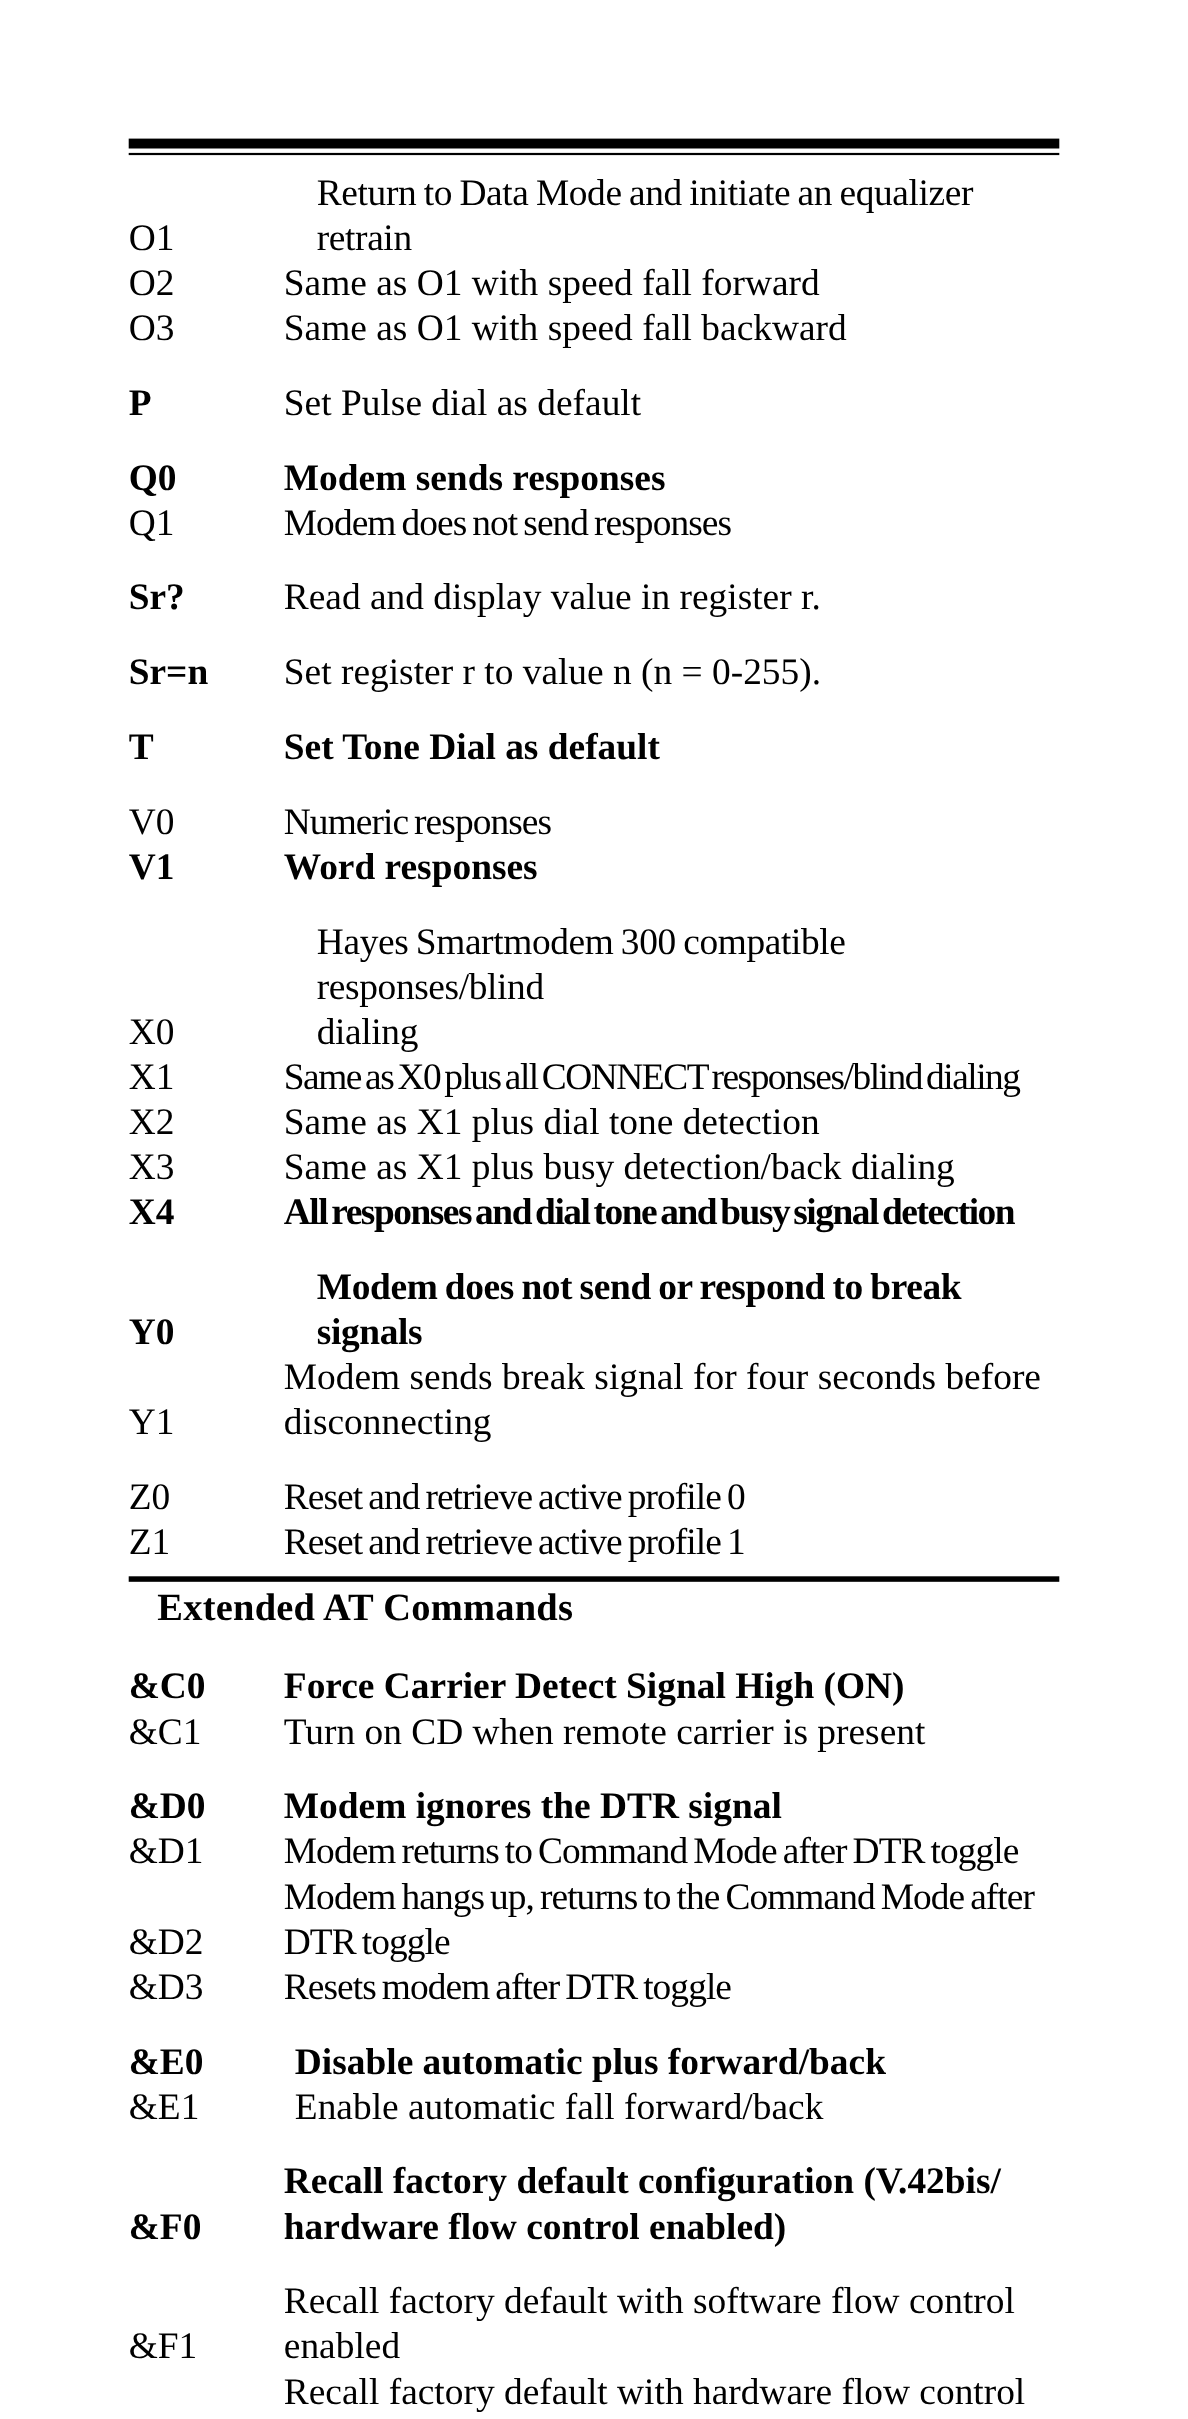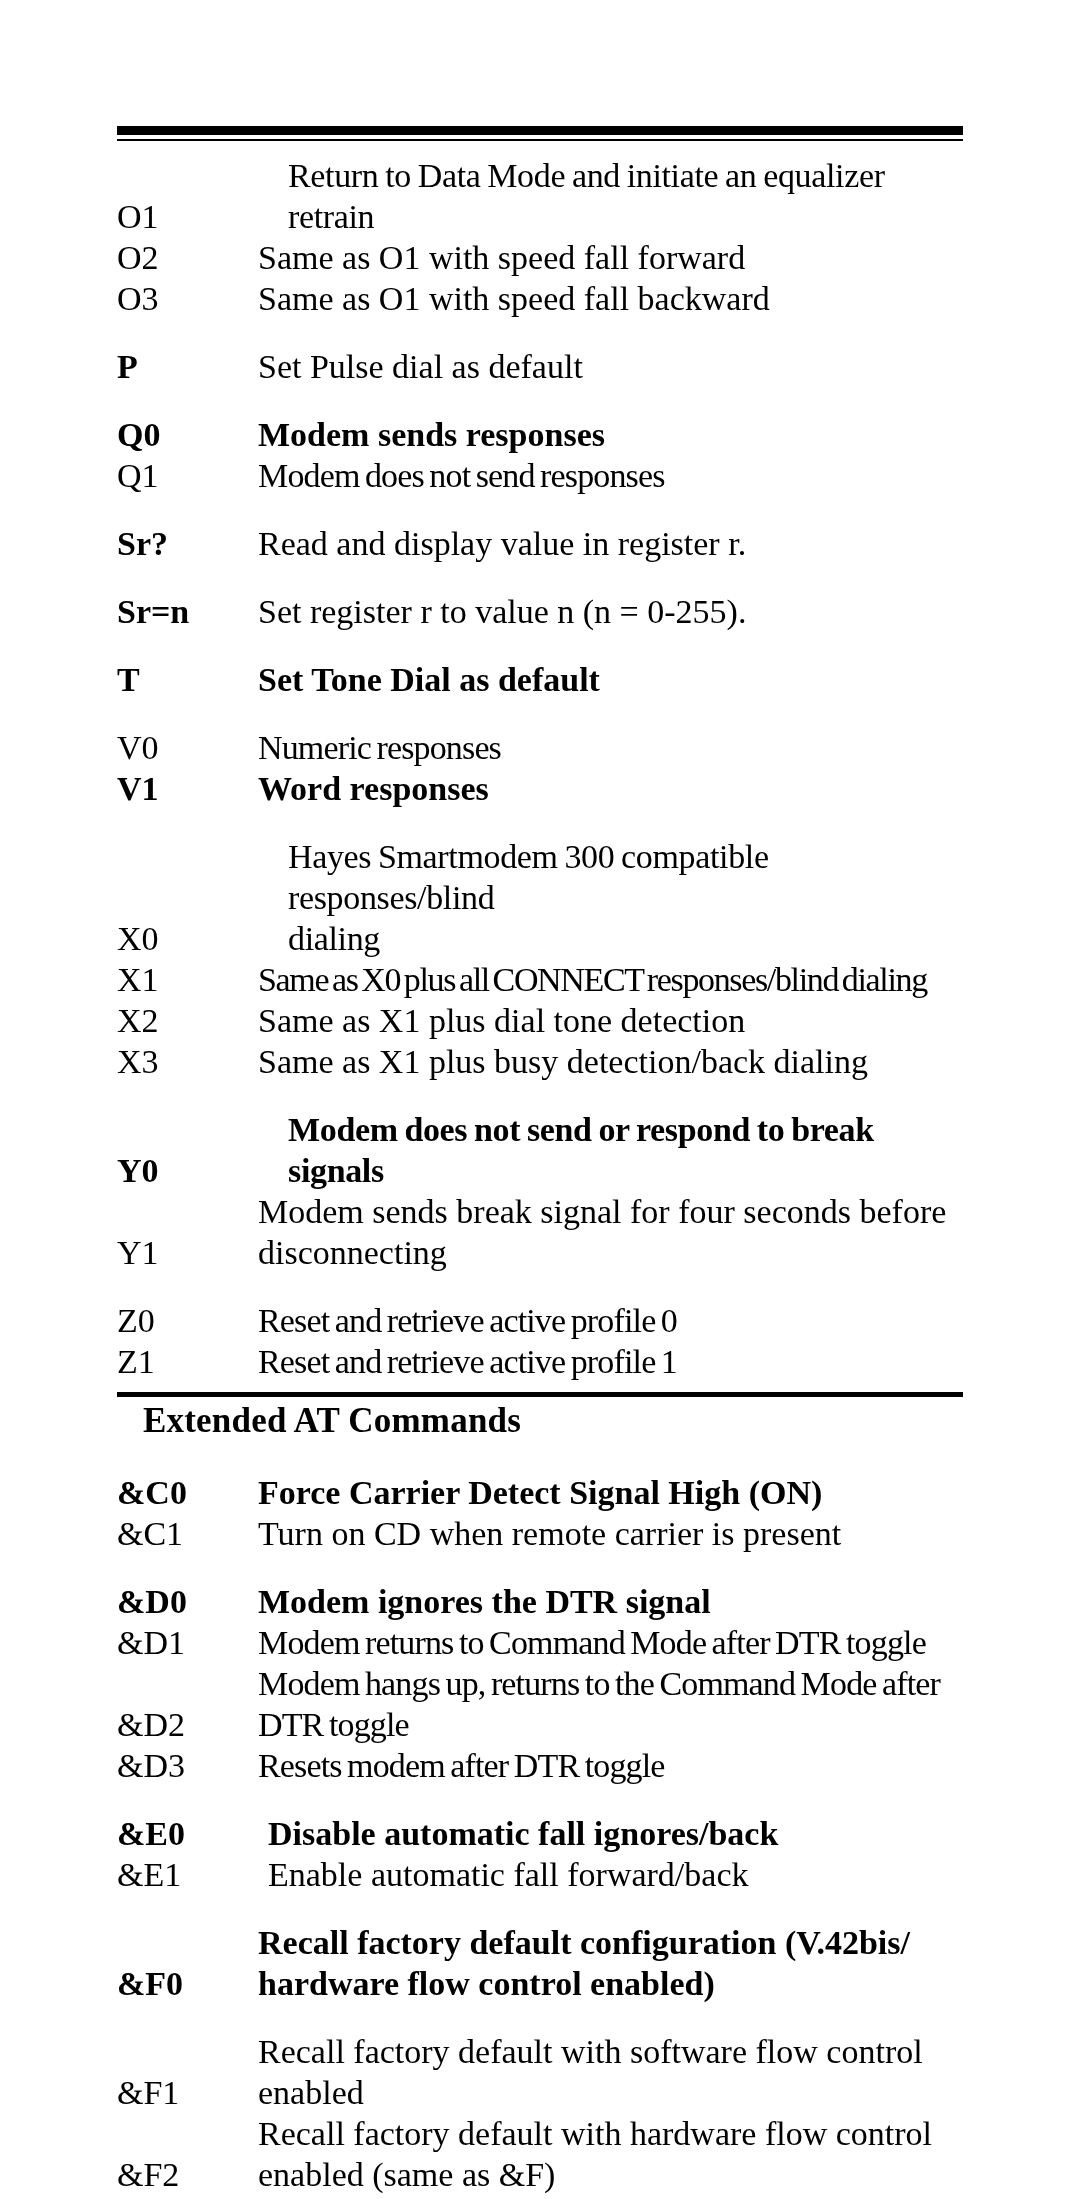--- a/index.html
+++ b/index.html
@@ -175,20 +175,24 @@
           <div class="desc vtight">Same as X0 plus all CONNECT responses/blind dialing</div>
         </div>
         <div class="row">
           <div class="code">X2</div>
           <div class="desc">Same as X1 plus dial tone detection</div>
         </div>
         <div class="row">
           <div class="code">X3</div>
           <div class="desc">Same as X1 plus busy detection/back dialing</div>
         </div>
+        <div class="row bold">
+          <div class="code">X4</div>
+          <div class="desc vtight">All responses and dial tone and busy signal detection</div>
+        </div>
         <div class="row bold gap-before">
           <div class="code">Y0</div>
           <div class="desc tight">Modem does not send or respond to break signals</div>
         </div>
         <div class="row">
           <div class="code">Y1</div>
           <div class="desc justify">Modem sends break signal for four seconds before<span class="line2">disconnecting</span></div>
         </div>
         <div class="row gap-before">
           <div class="code">Z0</div>
@@ -224,21 +228,21 @@
         <div class="row">
           <div class="code">&amp;D2</div>
           <div class="desc condensed">Modem hangs up, returns to the Command Mode after<span class="line2">DTR toggle</span></div>
         </div>
         <div class="row">
           <div class="code">&amp;D3</div>
           <div class="desc condensed">Resets modem after DTR toggle</div>
         </div>
         <div class="row bold gap-before">
           <div class="code">&amp;E0</div>
-          <div class="desc indent">Disable automatic fall ignores/back</div>
+          <div class="desc indent">Disable automatic plus forward/back</div>
         </div>
         <div class="row">
           <div class="code">&amp;E1</div>
           <div class="desc indent">Enable automatic fall forward/back</div>
         </div>
         <div class="row bold gap-before">
           <div class="code">&amp;F0</div>
           <div class="desc justify">Recall factory default configuration (V.42bis/<span class="line2">hardware flow control enabled)</span></div>
         </div>
         <div class="row gap-before">

